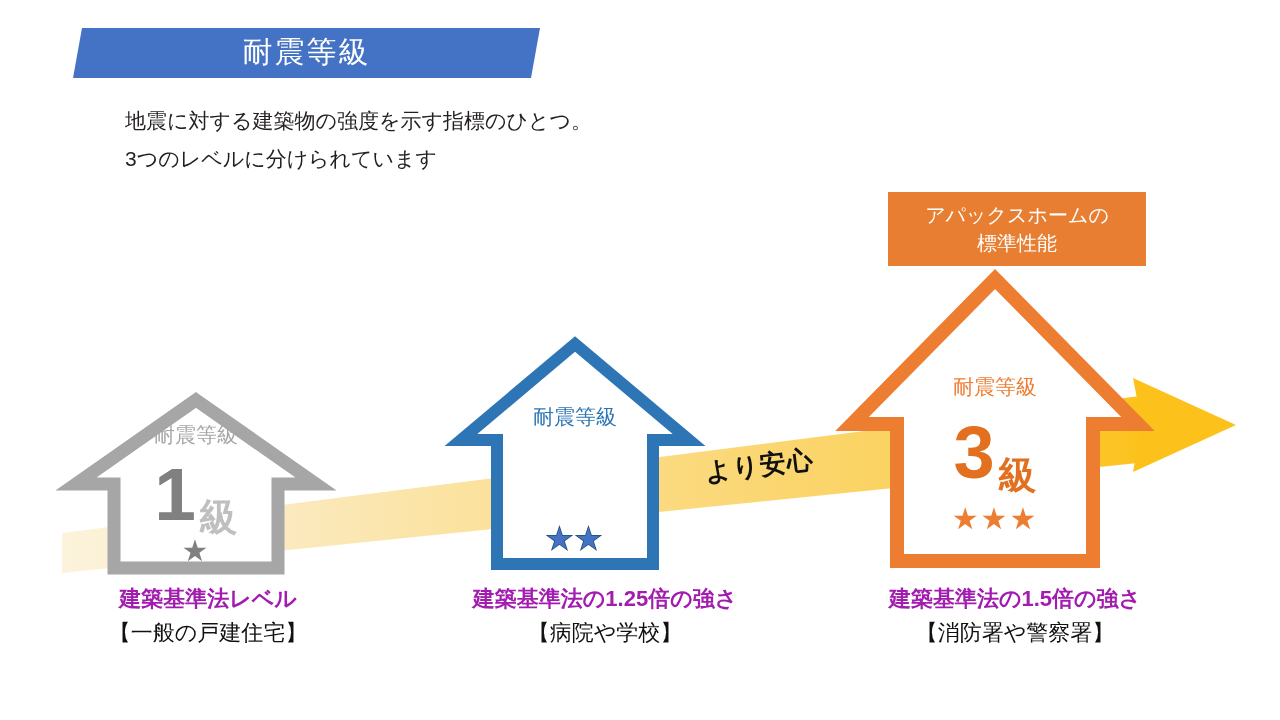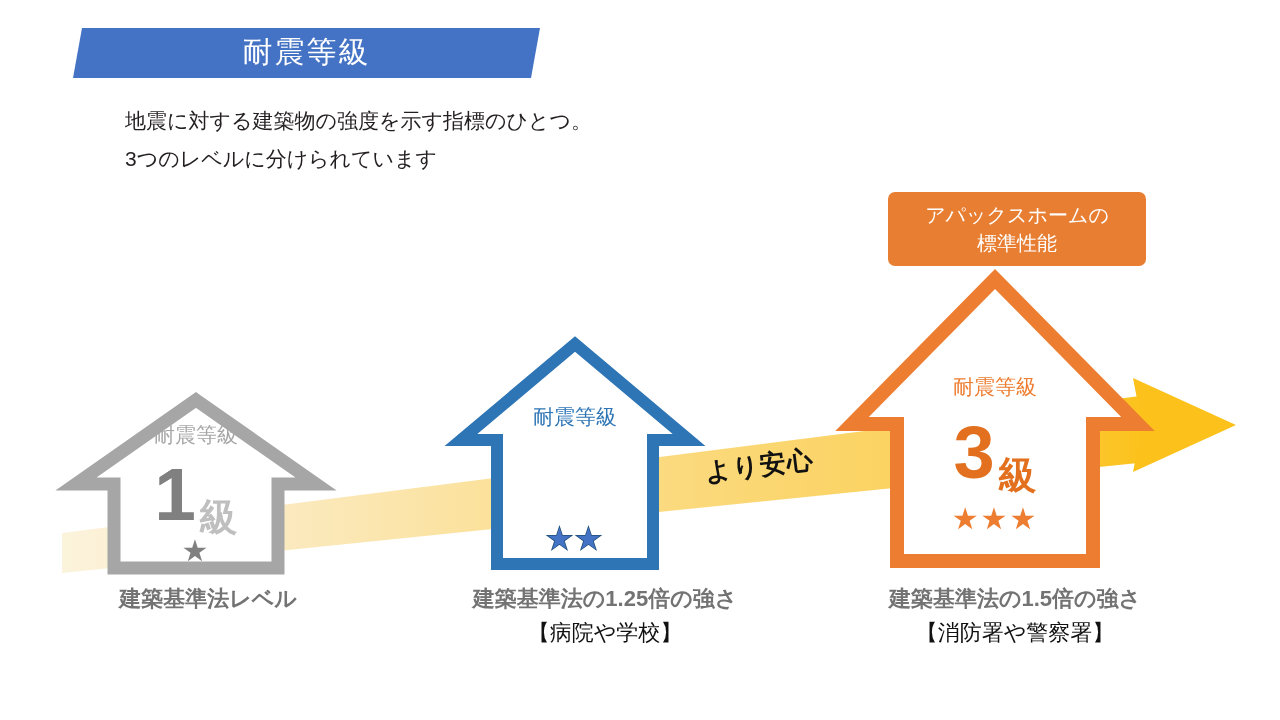--- a/index.html
+++ b/index.html
@@ -156,21 +156,20 @@
     position: absolute;
     left: 888px;
     top: 192px;
     width: 258px;
     height: 74px;
     background: #E77E32;
     display: flex;
     flex-direction: column;
     align-items: center;
     justify-content: center;
-    border-radius: 7px;
   }
   .callout .c-line {
     color: #ffffff;
     font-size: 20px;
     line-height: 28px;
     white-space: nowrap;
   }
 
   
   .band-label {
@@ -188,21 +187,21 @@
 
   
   .caption {
     position: absolute;
     text-align: center;
     width: 380px;
   }
   .caption .cap-main {
     font-size: 22px;
     font-weight: 700;
-    color: #737373;
+    color: #a21caf;
     line-height: 32px;
     white-space: nowrap;
   }
   .caption .cap-sub {
     font-size: 22px;
     font-weight: 400;
     color: #111111;
     line-height: 36px;
     white-space: nowrap;
   }
@@ -278,20 +277,21 @@
 
   <div class="callout">
     <div class="c-line">アパックスホームの</div>
     <div class="c-line">標準性能</div>
   </div>
 
   <div class="band-label">より安心</div>
 
   <div class="caption cap1">
     <div class="cap-main">建築基準法レベル</div>
+    <div class="cap-sub">【一般の戸建住宅】</div>
   </div>
   <div class="caption cap2">
     <div class="cap-main">建築基準法の1.25倍の強さ</div>
     <div class="cap-sub">【病院や学校】</div>
   </div>
   <div class="caption cap3">
     <div class="cap-main">建築基準法の1.5倍の強さ</div>
     <div class="cap-sub">【消防署や警察署】</div>
   </div>
 

